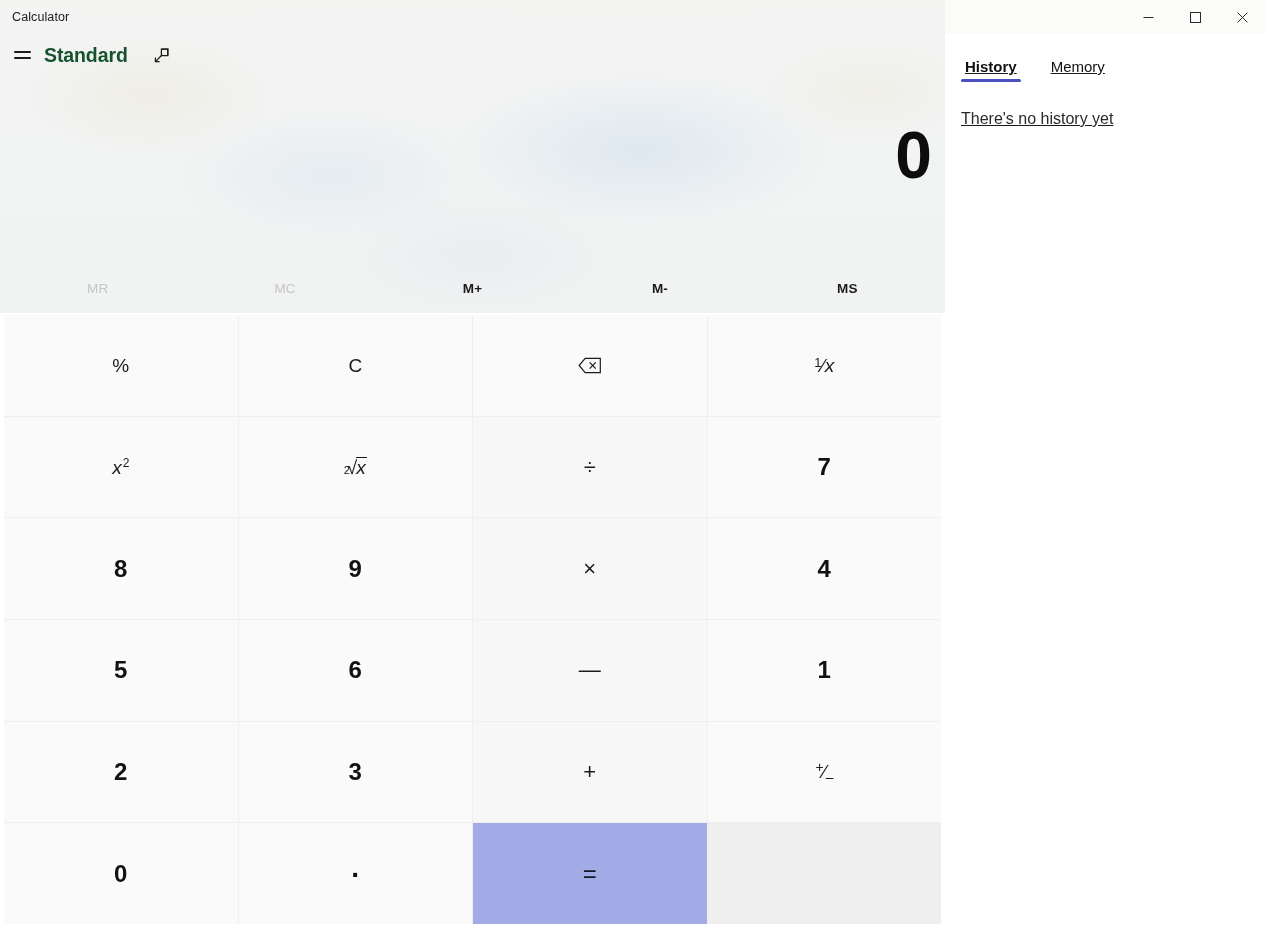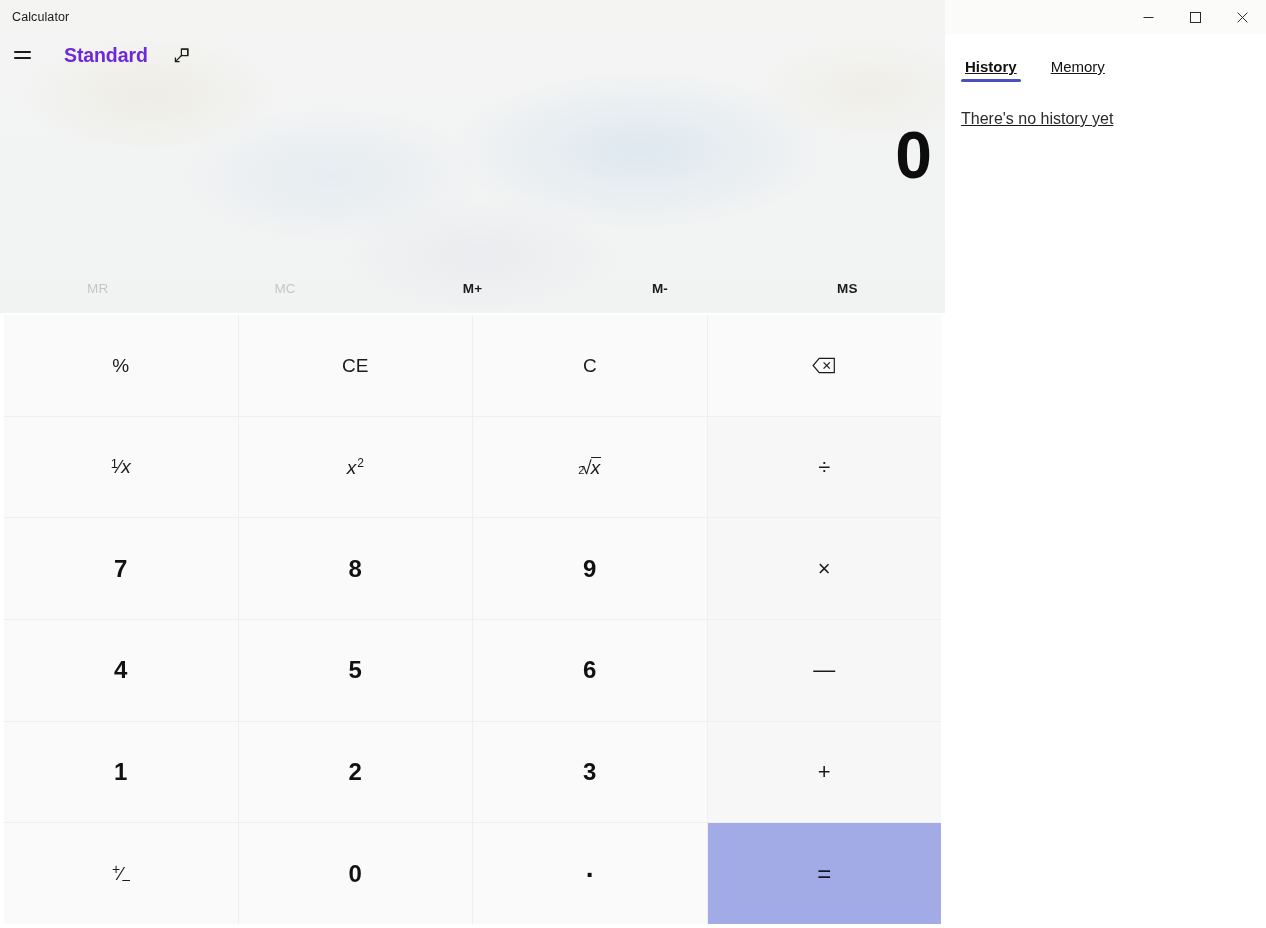--- a/index.html
+++ b/index.html
@@ -108,22 +108,22 @@
     display: block;
     height: 1.6px;
     background: #1b1b1b;
     margin: 4px 0;
     border-radius: 1px;
   }
 
   .mode-title {
     font-size: 19.5px;
     font-weight: bold;
-    color: #6d28d9;
-    margin-left: 20px;
+    color: #14532d;
+    margin-left: 0;
     letter-spacing: -0.1px;
   }
 
   .popout-btn {
     width: 32px;
     height: 32px;
     margin-left: 18px;
     display: flex;
     align-items: center;
     justify-content: center;
@@ -346,23 +346,20 @@
     <div class="mem-btn">M-</div>
     <div class="mem-btn">MS</div>
   </div>
 
   <div class="keypad">
 
     <div class="key func">
       <span class="lbl">%</span>
     </div>
     <div class="key func">
-      <span class="lbl">CE</span>
-    </div>
-    <div class="key func">
       <span class="lbl">C</span>
     </div>
     <div class="key func">
       <svg width="24" height="17" viewBox="0 0 24 17" fill="none" stroke="#1b1b1b" stroke-width="1.2">
         <path d="M7.2 1.4 H22.3 V15.6 H7.2 L1.1 8.5 Z"></path>
         <line x1="11.6" y1="5.4" x2="17.8" y2="11.6"></line>
         <line x1="17.8" y1="5.4" x2="11.6" y2="11.6"></line>
       </svg>
     </div>
 

